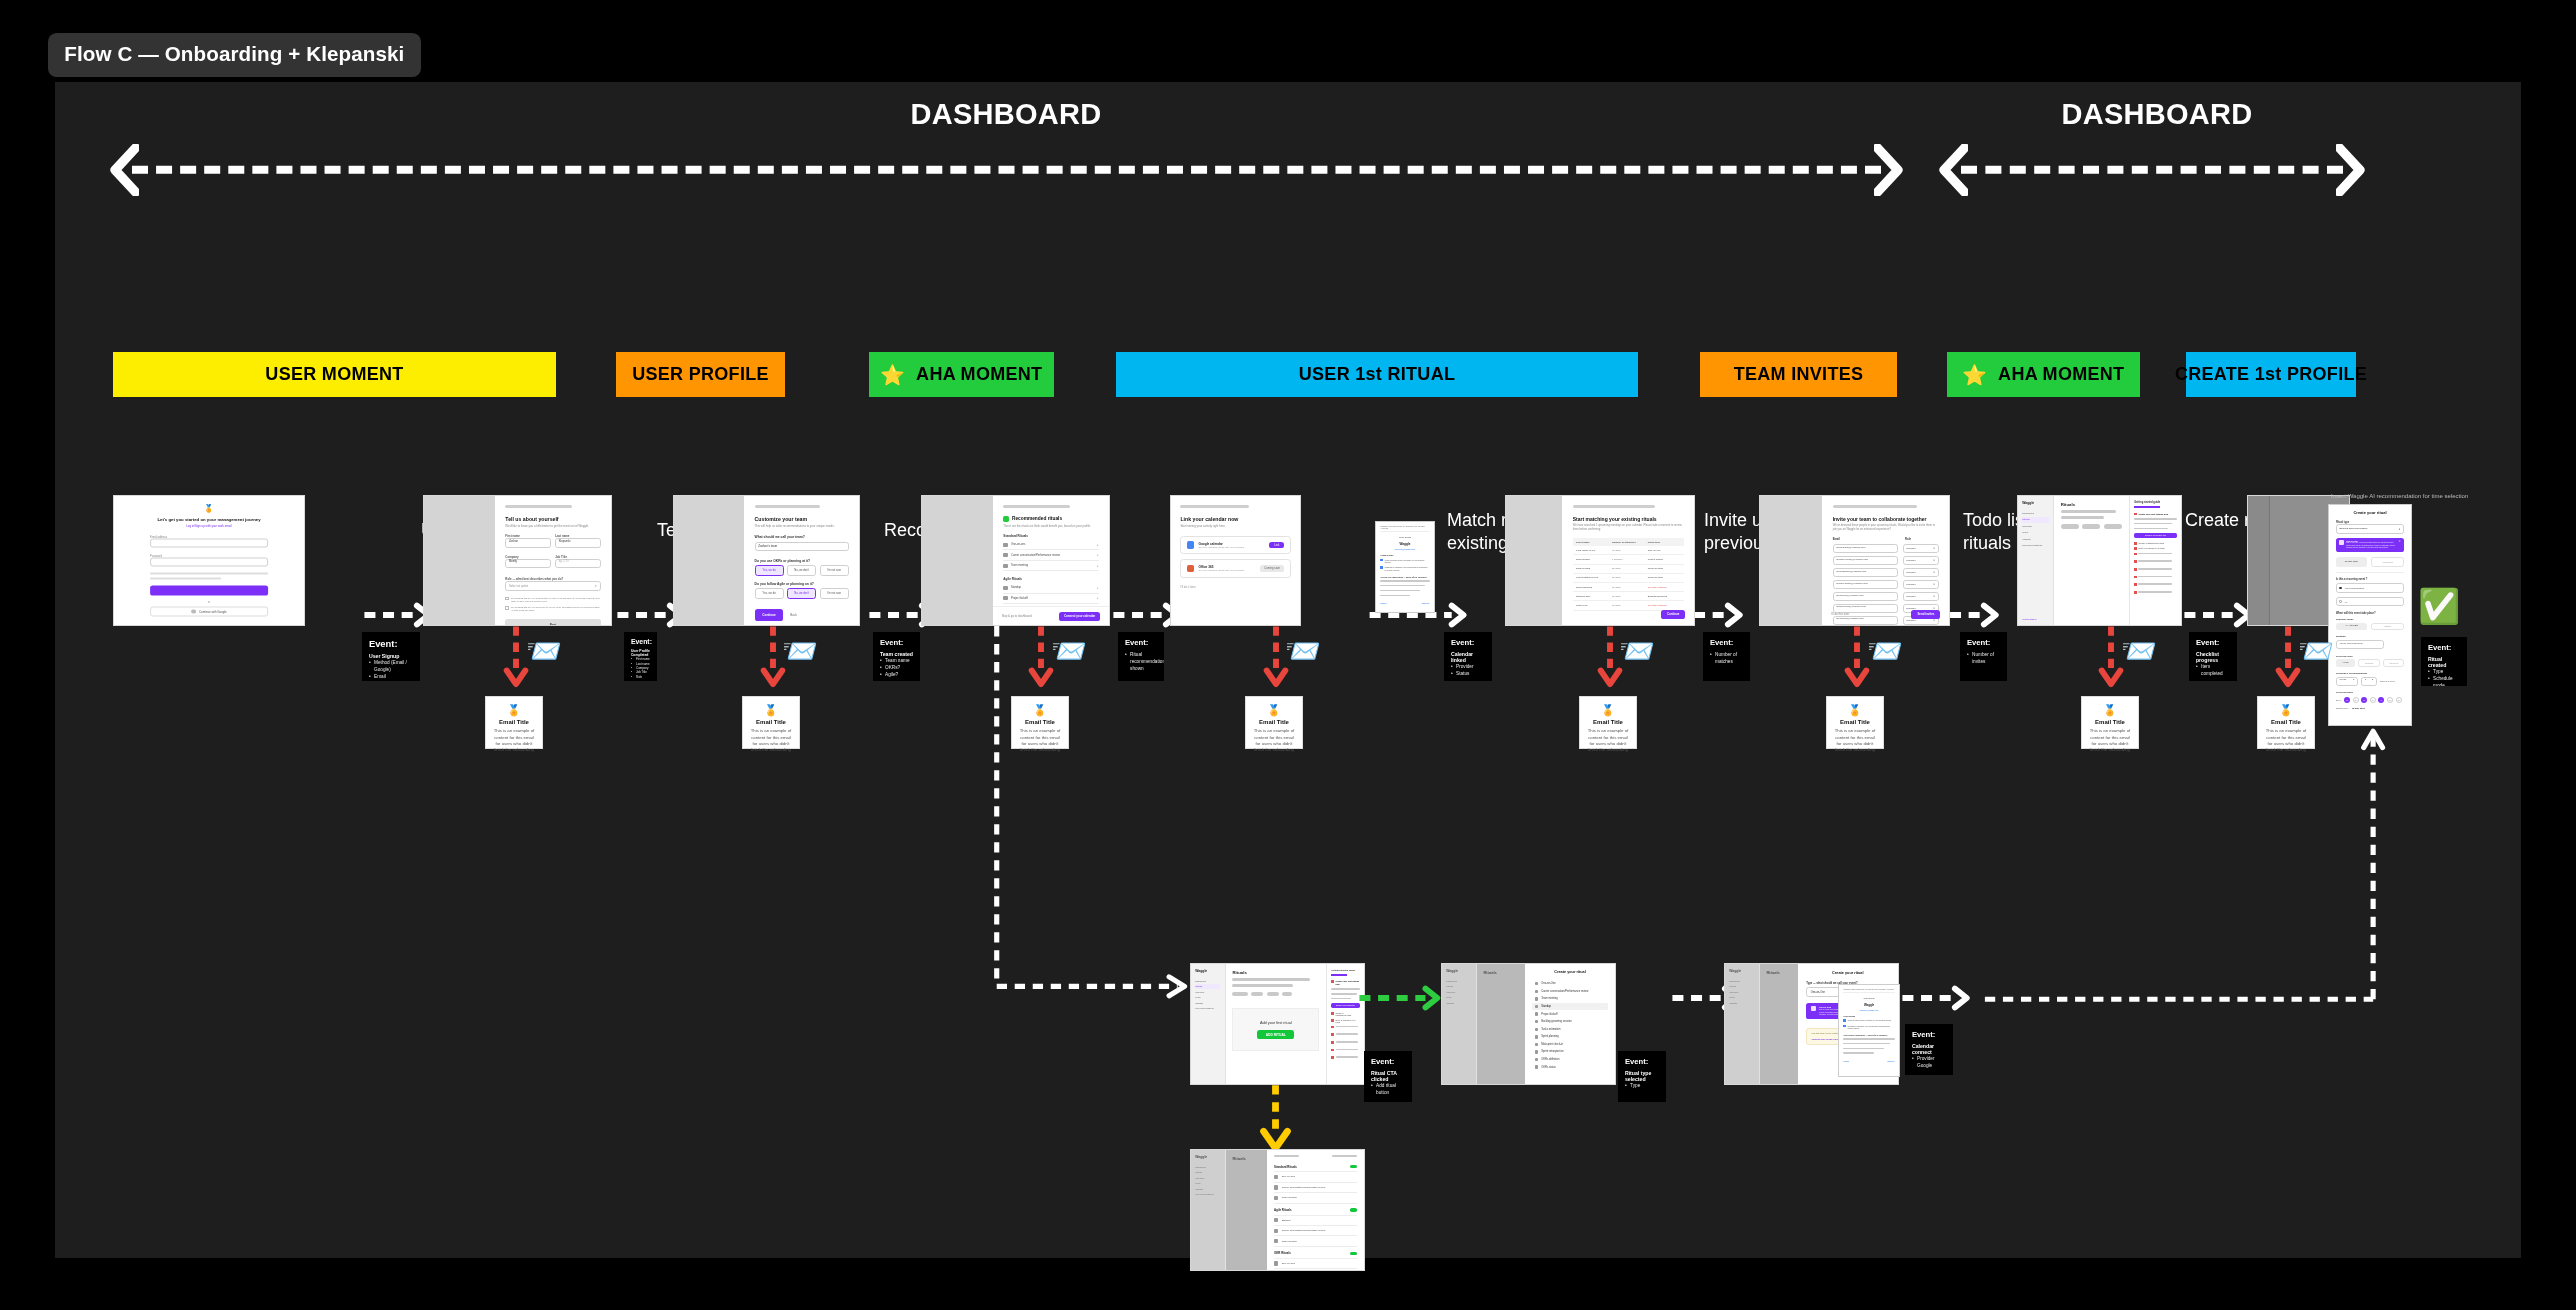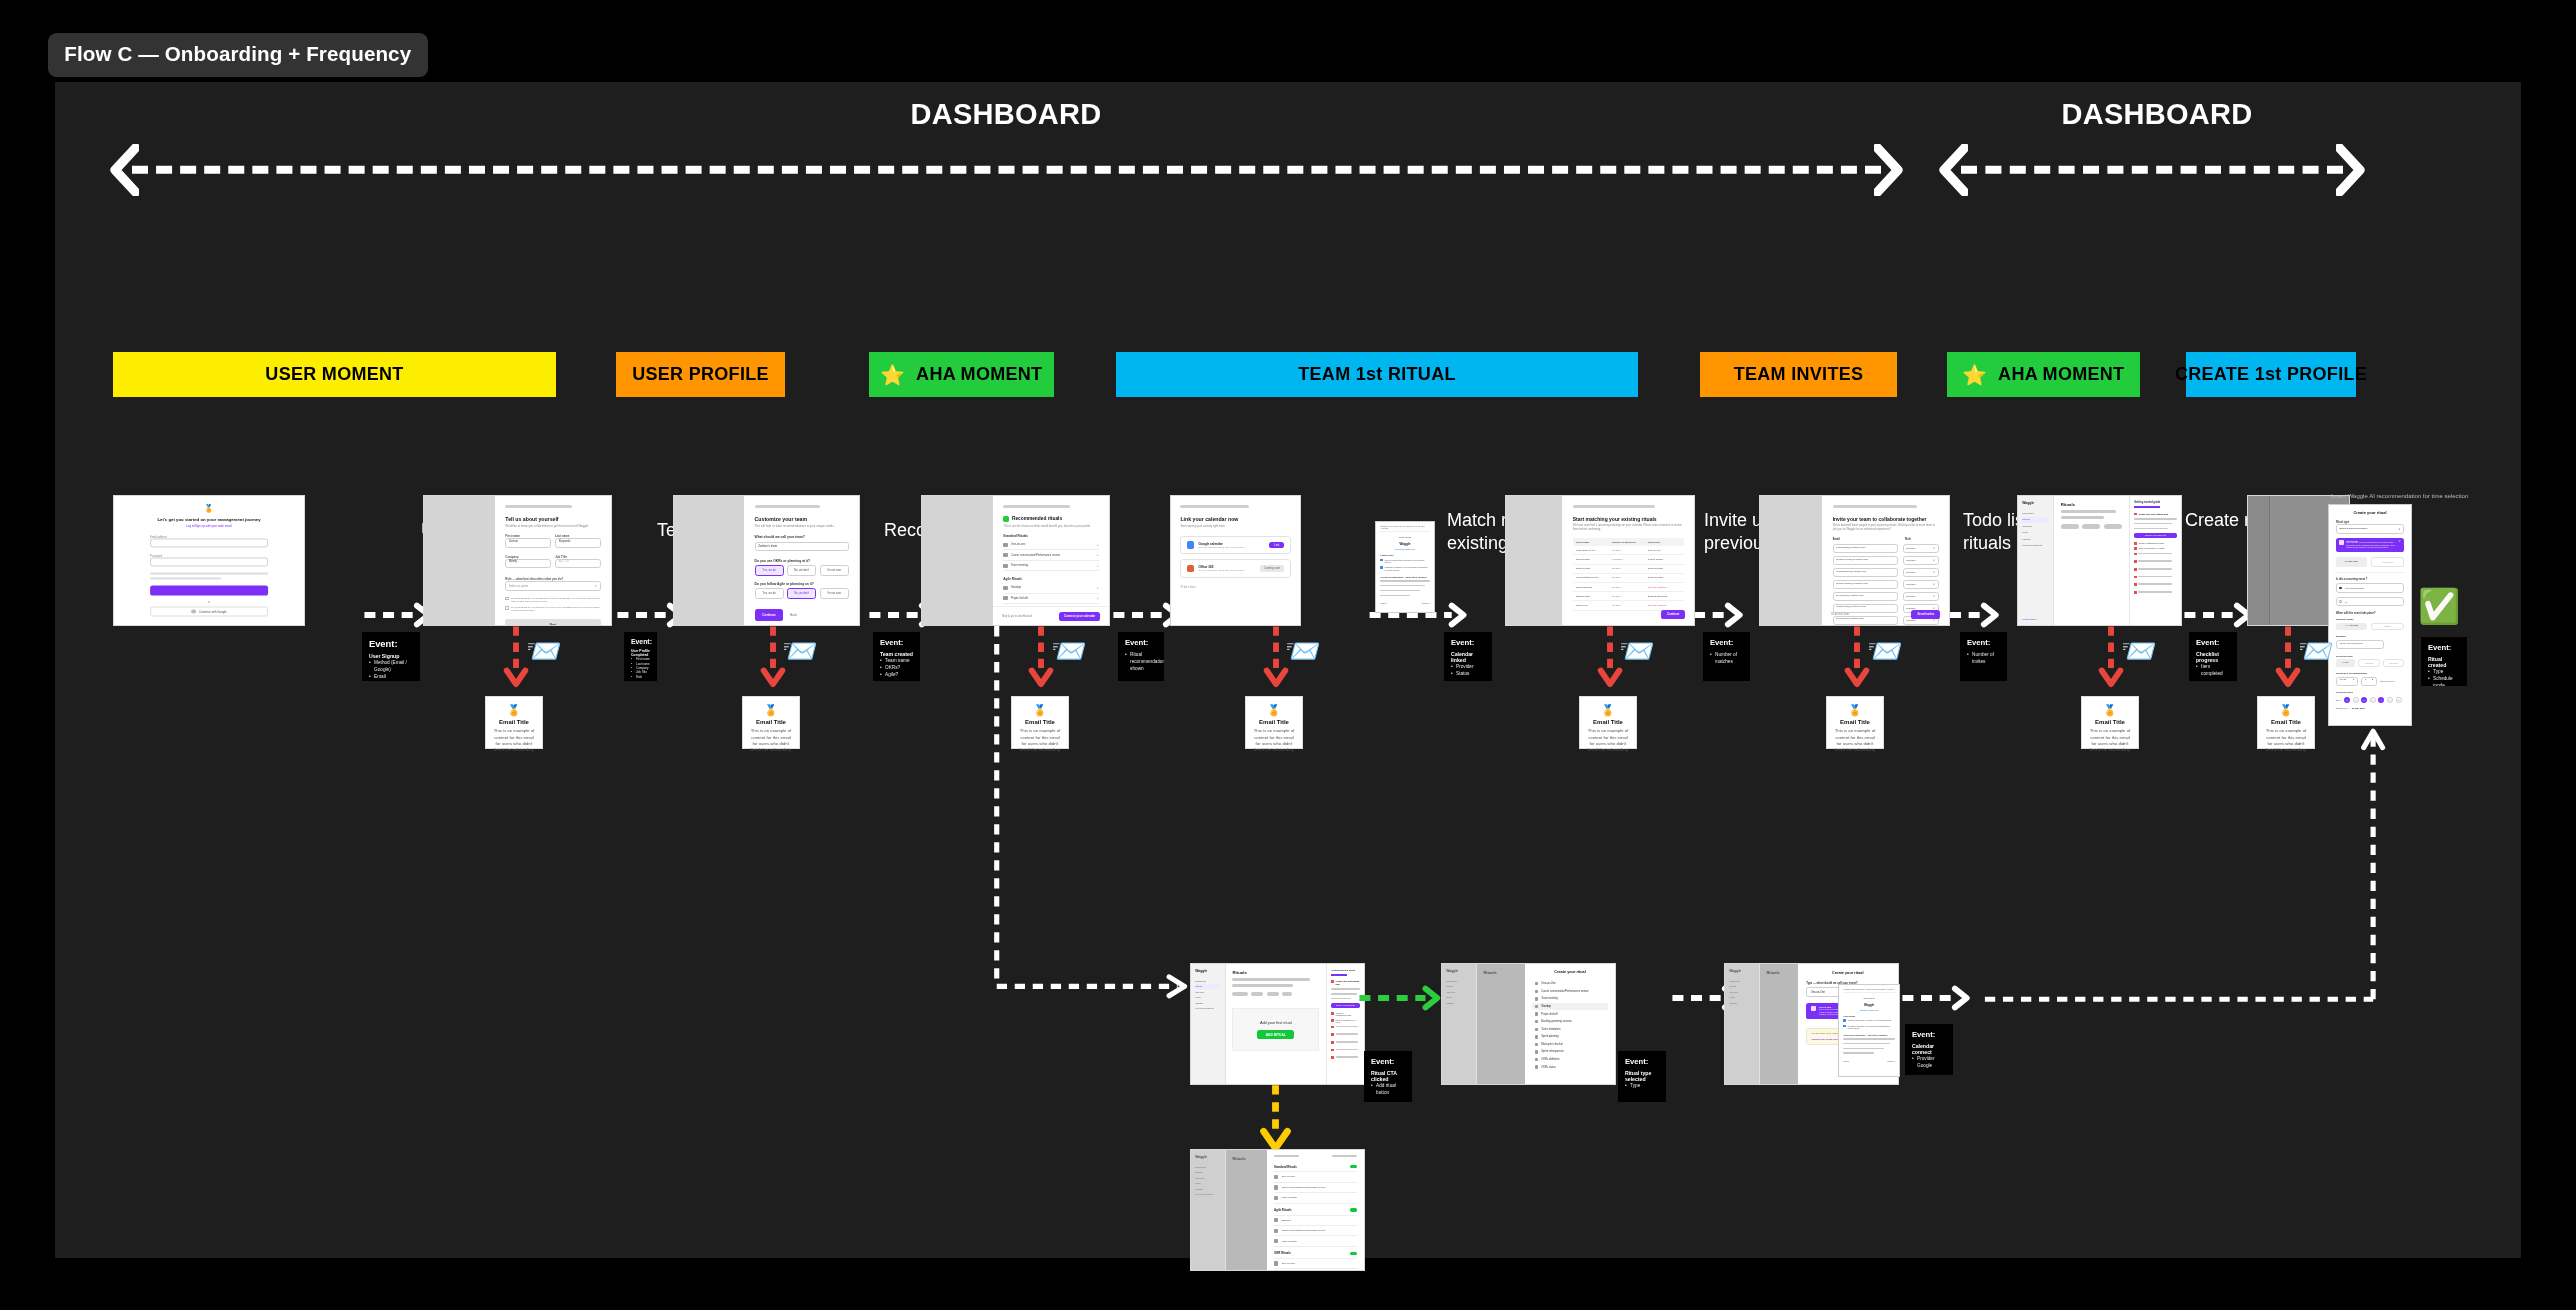--- a/index.html
+++ b/index.html
@@ -121,21 +121,21 @@
 
   
   .conn { position: absolute; }
   .conn svg { display:block; overflow: visible; }
 </style>
 </head>
 <body>
 
 <div id="root">
 
-  <div class="title-chip">Flow C — Onboarding + Frequency</div>
+  <div class="title-chip">Flow C — Onboarding + Klepanski</div>
 
   <div class="canvas">
 
     <div class="phase-title" style="left:951px; top:15.5px;">DASHBOARD</div>
     <div class="phase-arrow" style="left:55px; top:58px; width:1793px;">
       <div class="bar"></div>
       <div class="chev" style="left:0;">
         <svg viewBox="0 0 34 60">
             <polyline points="30,4 6,30 30,56" fill="none" stroke="#fff" stroke-width="11" stroke-linecap="round" stroke-linejoin="round"></polyline>
           </svg>
@@ -166,21 +166,21 @@
       <span>USER MOMENT</span>
     </div>
     <div class="stage" style="left:561px; top:270px; width:169px; background:#ff9500;">
       <span>USER PROFILE</span>
     </div>
     <div class="stage" style="left:814px; top:270px; width:185px; background:#22cc3d;">
       <span class="star">⭐</span>
       <span>AHA MOMENT</span>
     </div>
     <div class="stage" style="left:1061px; top:270px; width:522px; background:#00b6f0;">
-      <span>TEAM 1st RITUAL</span>
+      <span>USER 1st RITUAL</span>
     </div>
     <div class="stage" style="left:1645px; top:270px; width:197px; background:#ff9500;">
       <span>TEAM INVITES</span>
     </div>
     <div class="stage" style="left:1892px; top:270px; width:193px; background:#22cc3d;">
       <span class="star">⭐</span>
       <span>AHA MOMENT</span>
     </div>
     <div class="stage" style="left:2131px; top:270px; width:170px; background:#00b6f0;">
       <span>CREATE 1st PROFILE</span>

